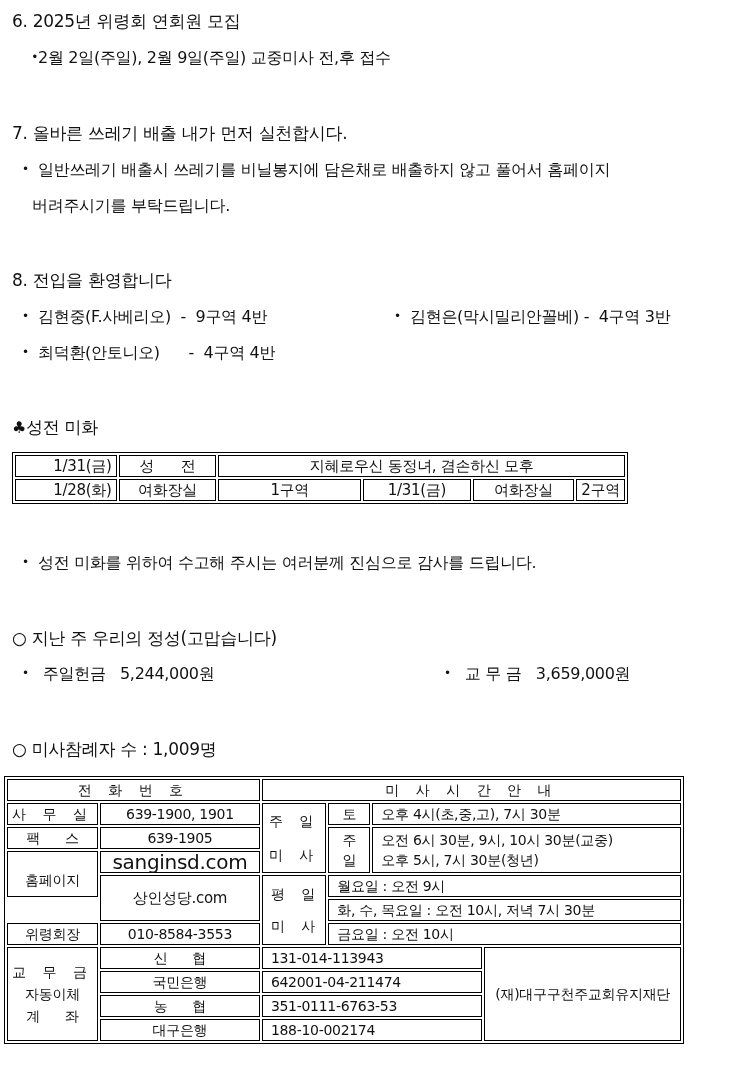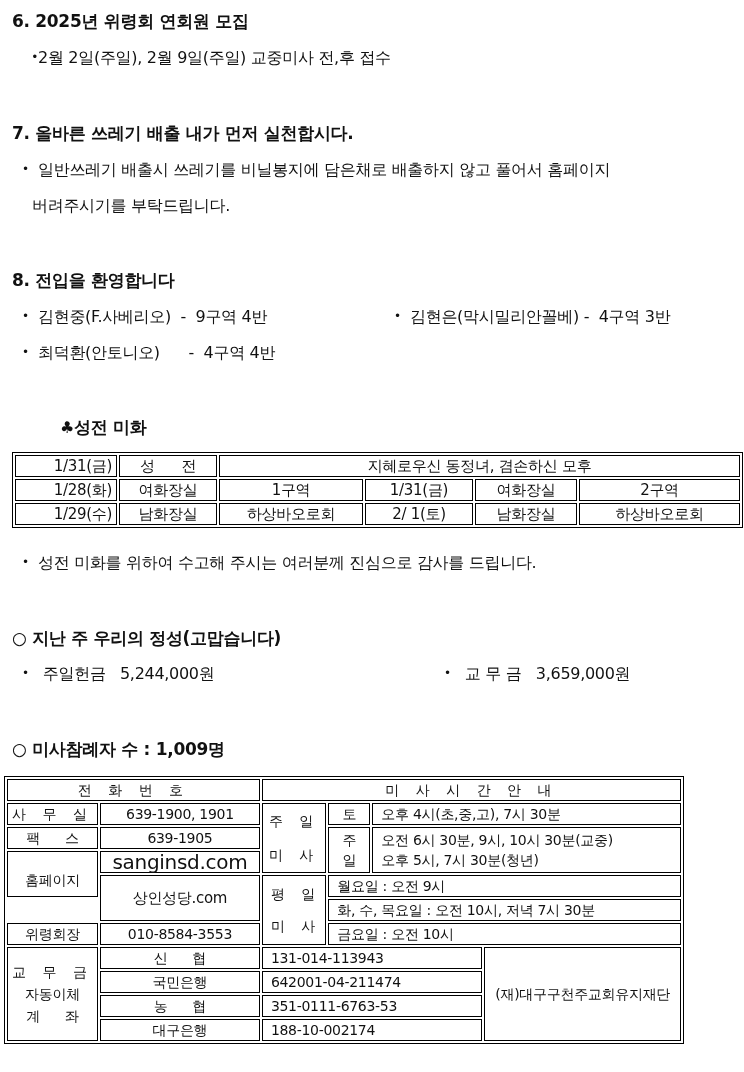--- a/index.html
+++ b/index.html
@@ -2,21 +2,21 @@
 <html><head>
 <meta charset="utf-8">
 <style>
   html, body { margin: 0; padding: 0; background: #ffffff; }
   body {
     width: 744px; height: 1072px; position: relative; overflow: hidden;
     font-family: "DejaVu Sans", "Liberation Sans", sans-serif;
     color: #111111;
   }
   .abs { position: absolute; white-space: nowrap; }
-  .h { font-size: 17px; font-weight: bold; letter-spacing: -0.3px; }
+  .h { font-size: 17px; font-weight: normal; letter-spacing: -0.3px; }
   .t { font-size: 16px; letter-spacing: -0.3px; }
   .bul::before { content: "•"; display: inline-block; width: 16px; font-size: 12px; vertical-align: 2px; }
 
   
   table.dbl {
     position: absolute; border-collapse: separate; border-spacing: 2px;
     border: 1px solid #000; font-size: 15px; letter-spacing: -0.3px;
   }
   table.dbl td {
     border: 1px solid #000; padding: 0 4px; text-align: center; white-space: nowrap;
@@ -33,46 +33,38 @@
 
 <div class="abs h" style="left:12px; top:122px;">7. 올바른 쓰레기 배출 내가 먼저 실천합시다.</div>
 <div class="abs t bul" style="left:22px; top:160px;">일반쓰레기 배출시 쓰레기를 비닐봉지에 담은채로 배출하지 않고 풀어서 홈페이지</div>
 <div class="abs t" style="left:32px; top:196px;">버려주시기를 부탁드립니다.</div>
 
 <div class="abs h" style="left:12px; top:269px;">8. 전입을 환영합니다</div>
 <div class="abs t bul" style="left:22px; top:307px; white-space:pre;">김현중(F.사베리오)  -  9구역 4반</div>
 <div class="abs t bul" style="left:394px; top:307px; white-space:pre;">김현은(막시밀리안꼴베) -  4구역 3반</div>
 <div class="abs t bul" style="left:22px; top:343px; white-space:pre;">최덕환(안토니오)      -  4구역 4반</div>
 
-<div class="abs h" style="left:12px; top:416px;margin-left:48px;">
+<div class="abs h" style="left:12px; top:416px;">
   <span style="font-size:16px;">♣</span><span>성전 미화</span>
 </div>
 
-<table class="dbl" style="left:12px; top:452px; width:731px;">
+<table class="dbl" style="left:12px; top:452px; width:616px;">
   <tbody>
       <tr>
     <td style="width:92px; text-align:right;">1/31(금)</td>
     <td style="width:88px; white-space:pre;">성      전</td>
     <td colspan="4">지혜로우신 동정녀, 겸손하신 모후</td>
   </tr>
   <tr>
     <td style="text-align:right;">1/28(화)</td>
     <td>여화장실</td>
     <td style="width:134px;">1구역</td>
     <td style="width:98px;">1/31(금)</td>
     <td style="width:92px;">여화장실</td>
     <td>2구역</td>
-  </tr>
-  <tr>
-    <td style="text-align:right;">1/29(수)</td>
-    <td>남화장실</td>
-    <td>하상바오로회</td>
-    <td style="white-space:pre;">2/ 1(토)</td>
-    <td>남화장실</td>
-    <td>하상바오로회</td>
   </tr>
 </tbody>
   </table>
 
 <div class="abs t bul" style="left:22px; top:553px;">성전 미화를 위하여 수고해 주시는 여러분께 진심으로 감사를 드립니다.</div>
 
 <div class="abs h" style="left:12px; top:627px;">○ 지난 주 우리의 정성(고맙습니다)</div>
 <div class="abs t bul" style="left:22px; top:664px;">
   <span>주일헌금</span>&nbsp;&nbsp;&nbsp;<span>5,244,000원</span>
 </div>

